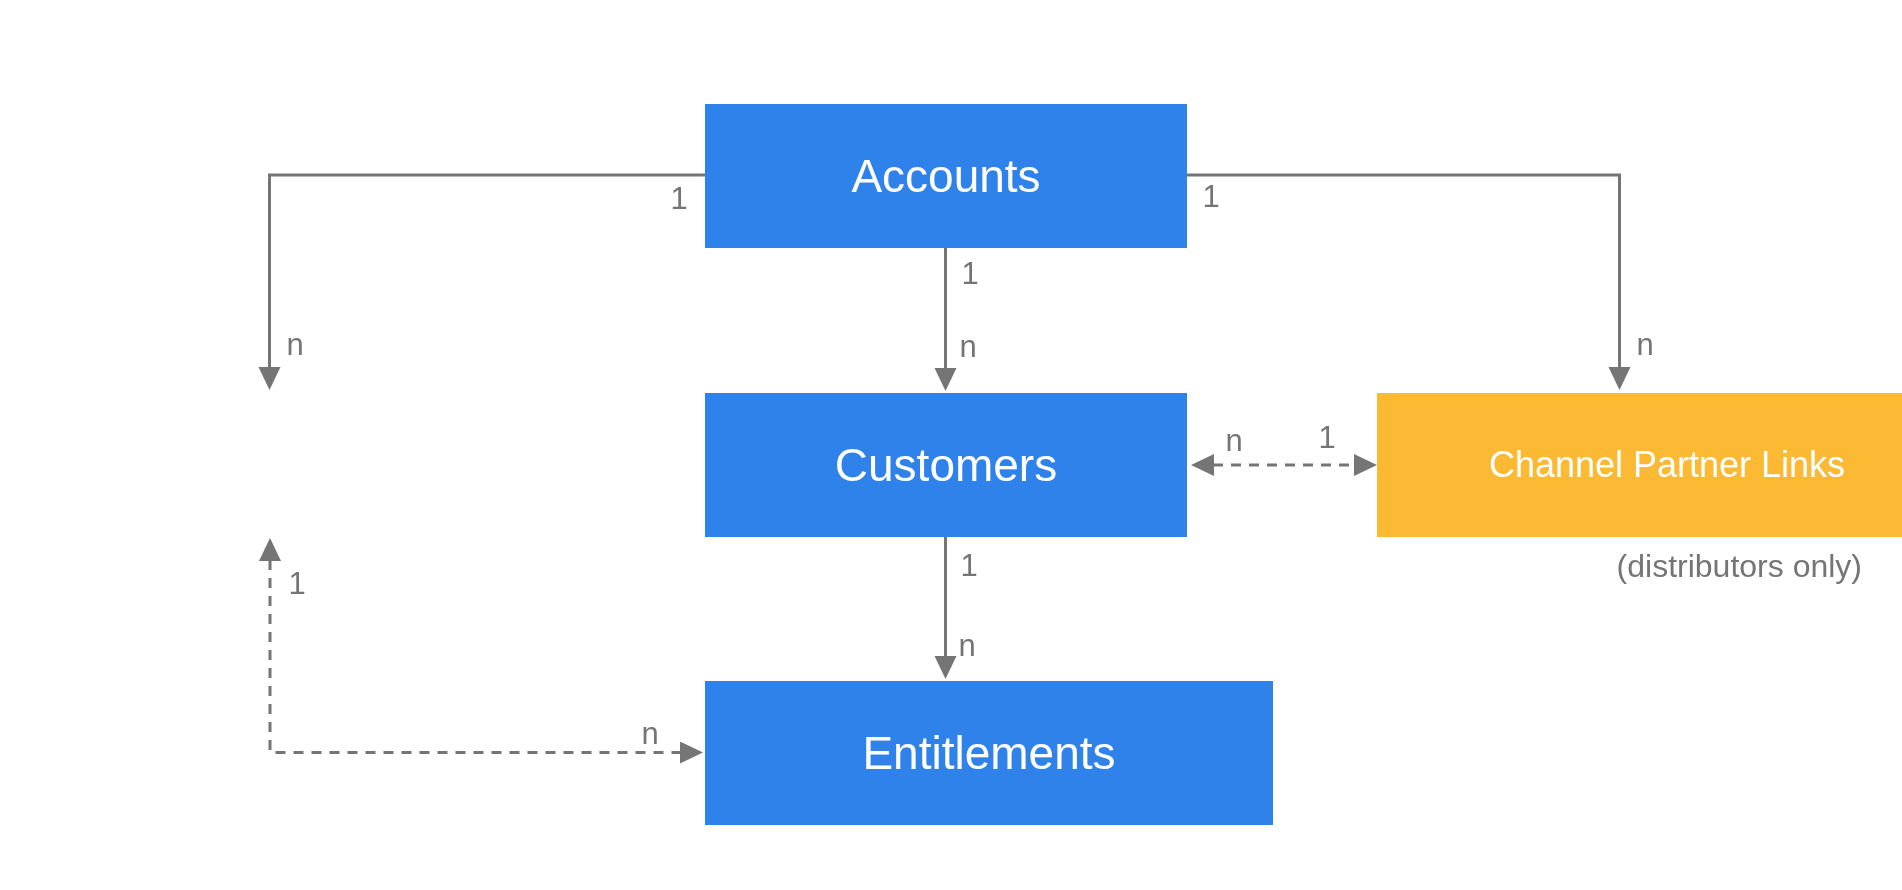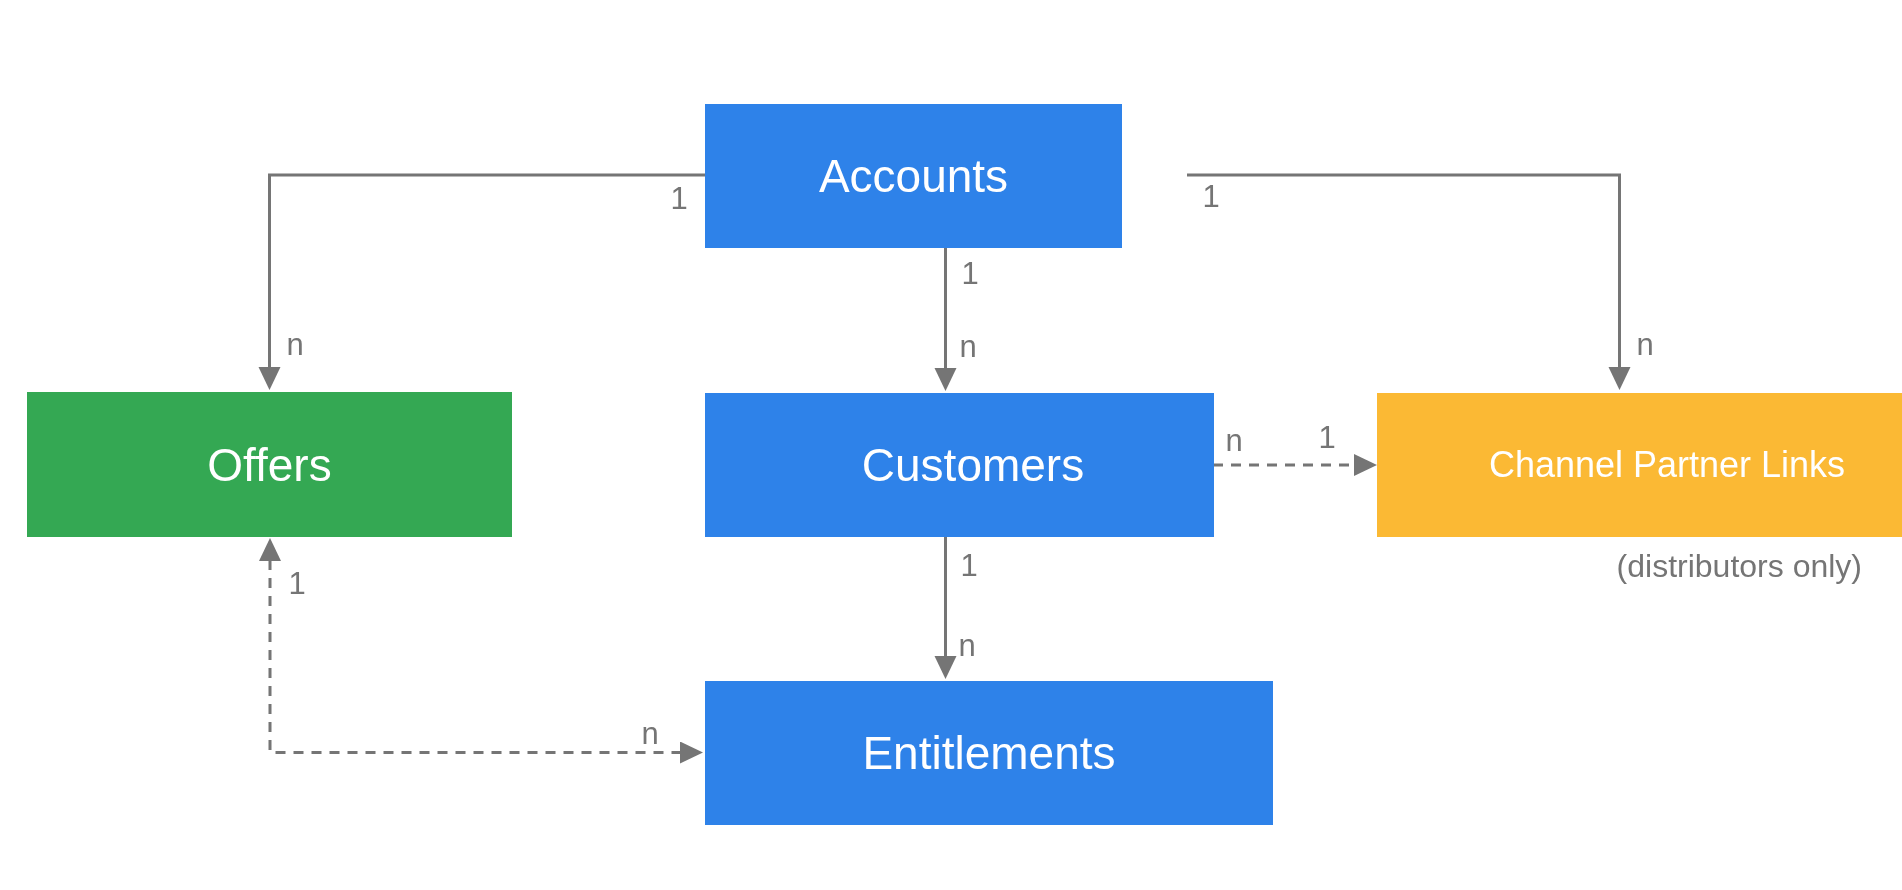--- a/index.html
+++ b/index.html
@@ -37,23 +37,23 @@
   }
   .node {
     position: absolute;
     display: flex;
     align-items: center;
     justify-content: center;
     color: #ffffff;
     font-size: 46px;
     text-align: center;
   }
-  .node.accounts      { left: 705px;  top: 104px; width: 417px; height: 144px; background: #2E82E9; }
+  .node.accounts      { left: 705px;  top: 104px; width: 482px; height: 144px; background: #2E82E9; }
   .node.offers        { left: 27px;   top: 392px; width: 485px; height: 145px; background: #34A853; }
-  .node.customers     { left: 705px;  top: 393px; width: 482px; height: 144px; background: #2E82E9; padding-left: 27px; }
+  .node.customers     { left: 705px;  top: 393px; width: 482px; height: 144px; background: #2E82E9; }
   .node.cpl           { left: 1377px; top: 393px; width: 580px; height: 144px; background: #FBB934; font-size: 36px; }
   .node.entitlements  { left: 705px;  top: 681px; width: 568px; height: 144px; background: #2E82E9; }
   .node-caption {
     position: absolute;
     left: 1377px;
     top: 548px;
     width: 485px;
     text-align: right;
     color: #757575;
     font-size: 32px;
@@ -96,23 +96,20 @@
 
     <path class="edge dashed" d="M 270 560 L 270 752.5 L 681 752.5" marker-start="url(#arrowStart)" marker-end="url(#arrowEnd)"></path>
     <text class="edge-label" x="297" y="594">1</text>
     <text class="edge-label" x="650" y="744">n</text>
   </svg>
 
   <div class="node accounts">
     <span>Accounts</span>
   </div>
 
-  <div class="node offers">
-    <span>Offers</span>
-  </div>
 
   <div class="node customers">
     <span>Customers</span>
   </div>
 
   <div class="node cpl">
     <span>Channel Partner Links</span>
   </div>
 
   <div class="node-caption">(distributors only)</div>

